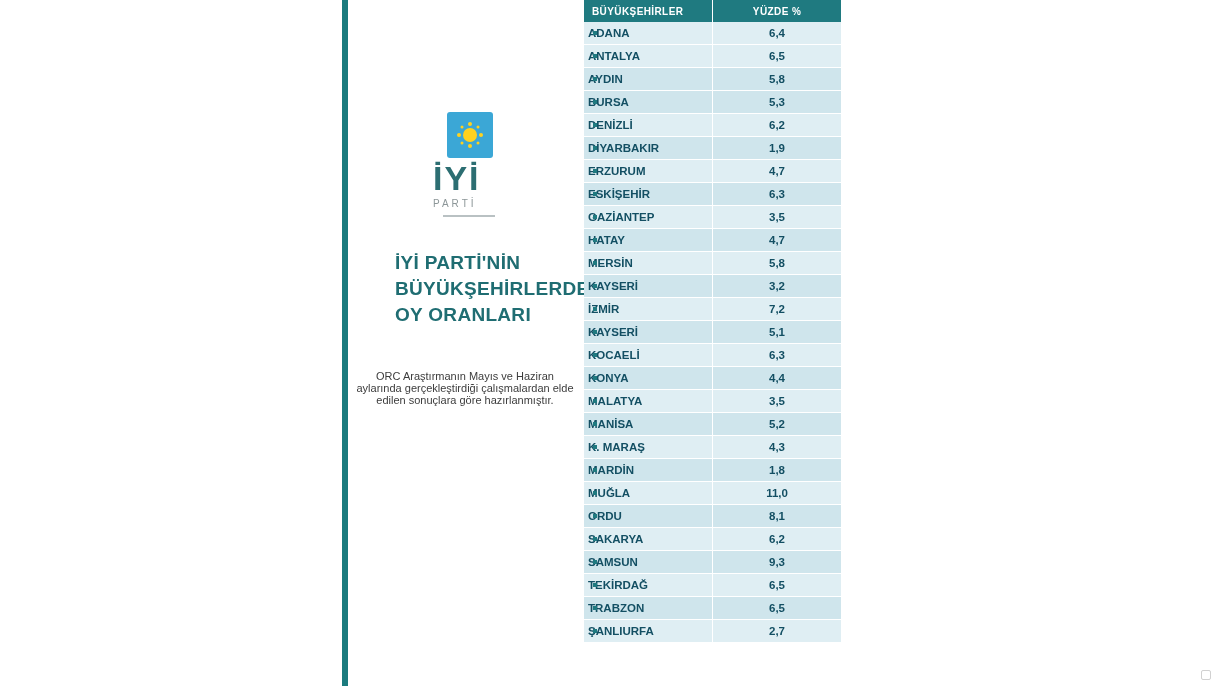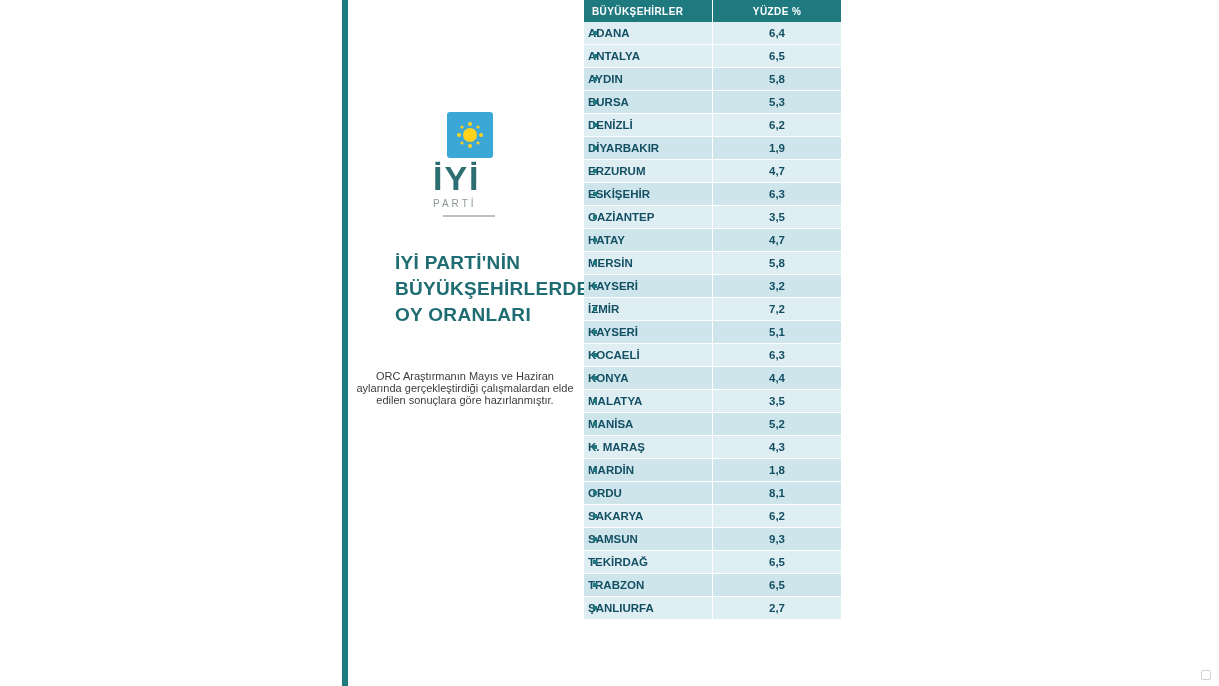--- a/index.html
+++ b/index.html
@@ -303,20 +303,24 @@
             <td class="cell-pct">5,2</td>
           </tr>
         <tr class="row-even">
             <td class="cell-city">K. MARAŞ</td>
             <td class="cell-pct">4,3</td>
           </tr>
         <tr class="row-odd">
             <td class="cell-city">MARDİN</td>
             <td class="cell-pct">1,8</td>
           </tr>
+        <tr class="row-even">
+            <td class="cell-city">MUĞLA</td>
+            <td class="cell-pct">11,0</td>
+          </tr>
         <tr class="row-odd">
             <td class="cell-city">ORDU</td>
             <td class="cell-pct">8,1</td>
           </tr>
         <tr class="row-even">
             <td class="cell-city">SAKARYA</td>
             <td class="cell-pct">6,2</td>
           </tr>
         <tr class="row-odd">
             <td class="cell-city">SAMSUN</td>

